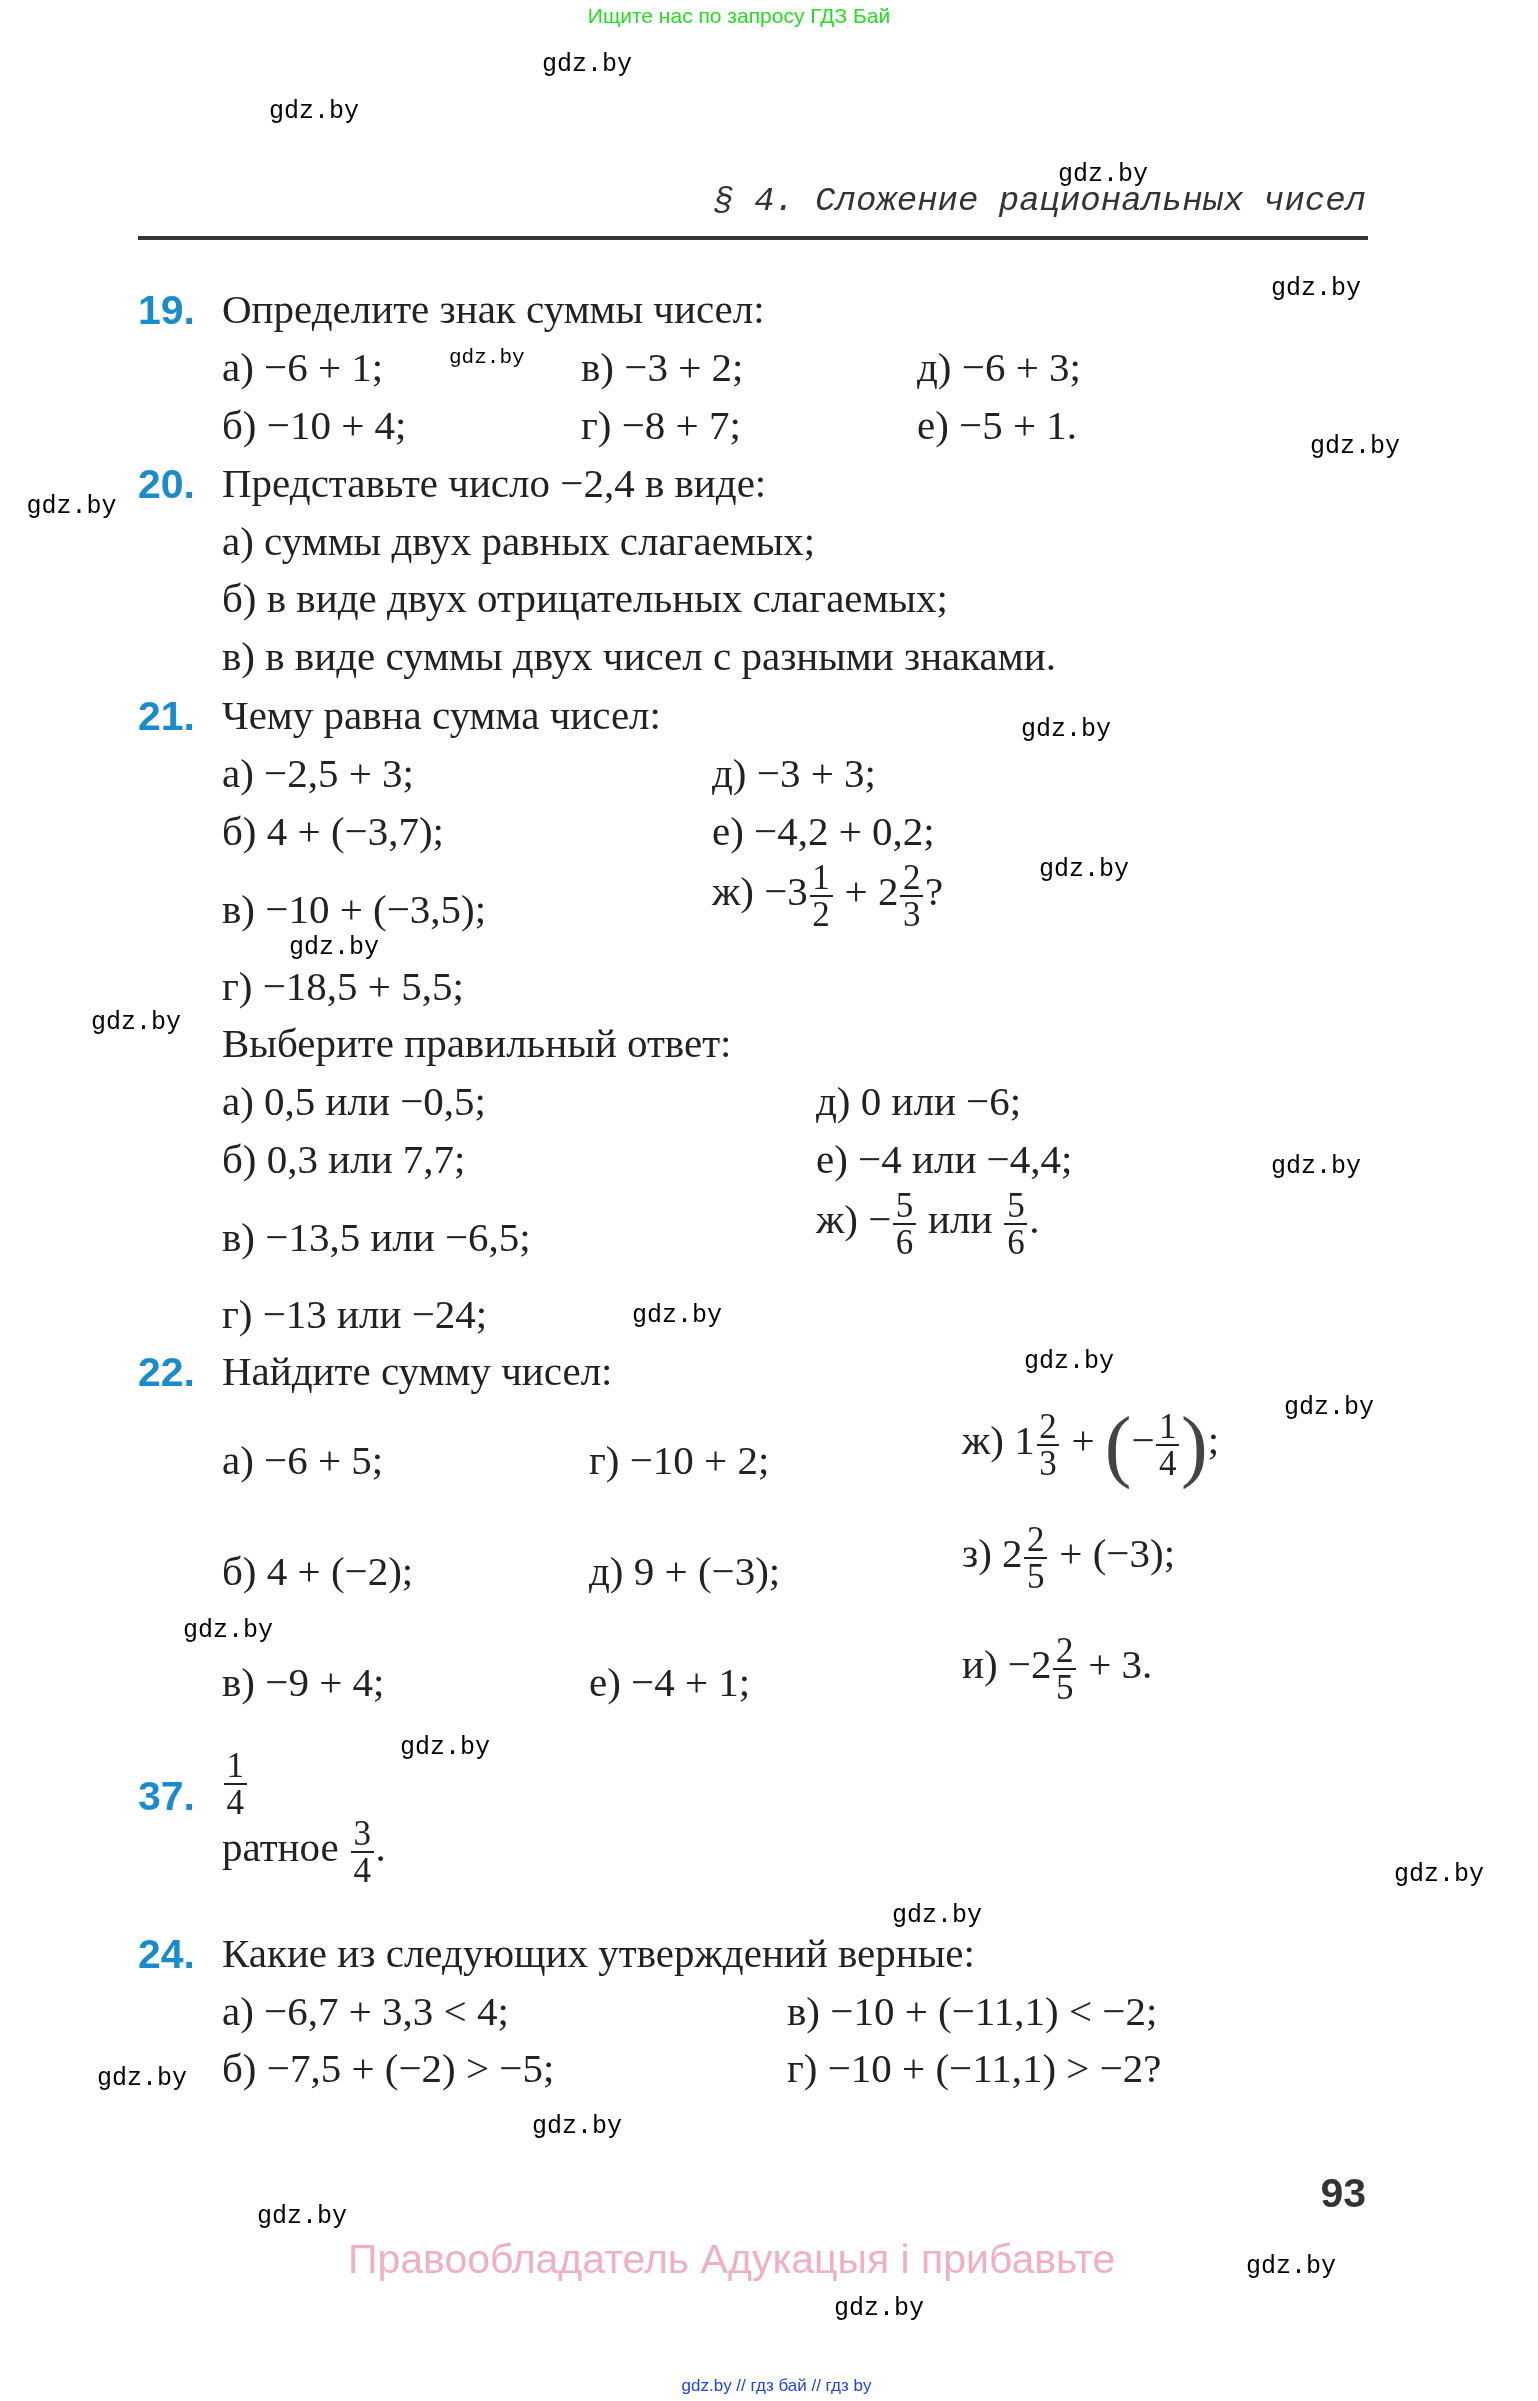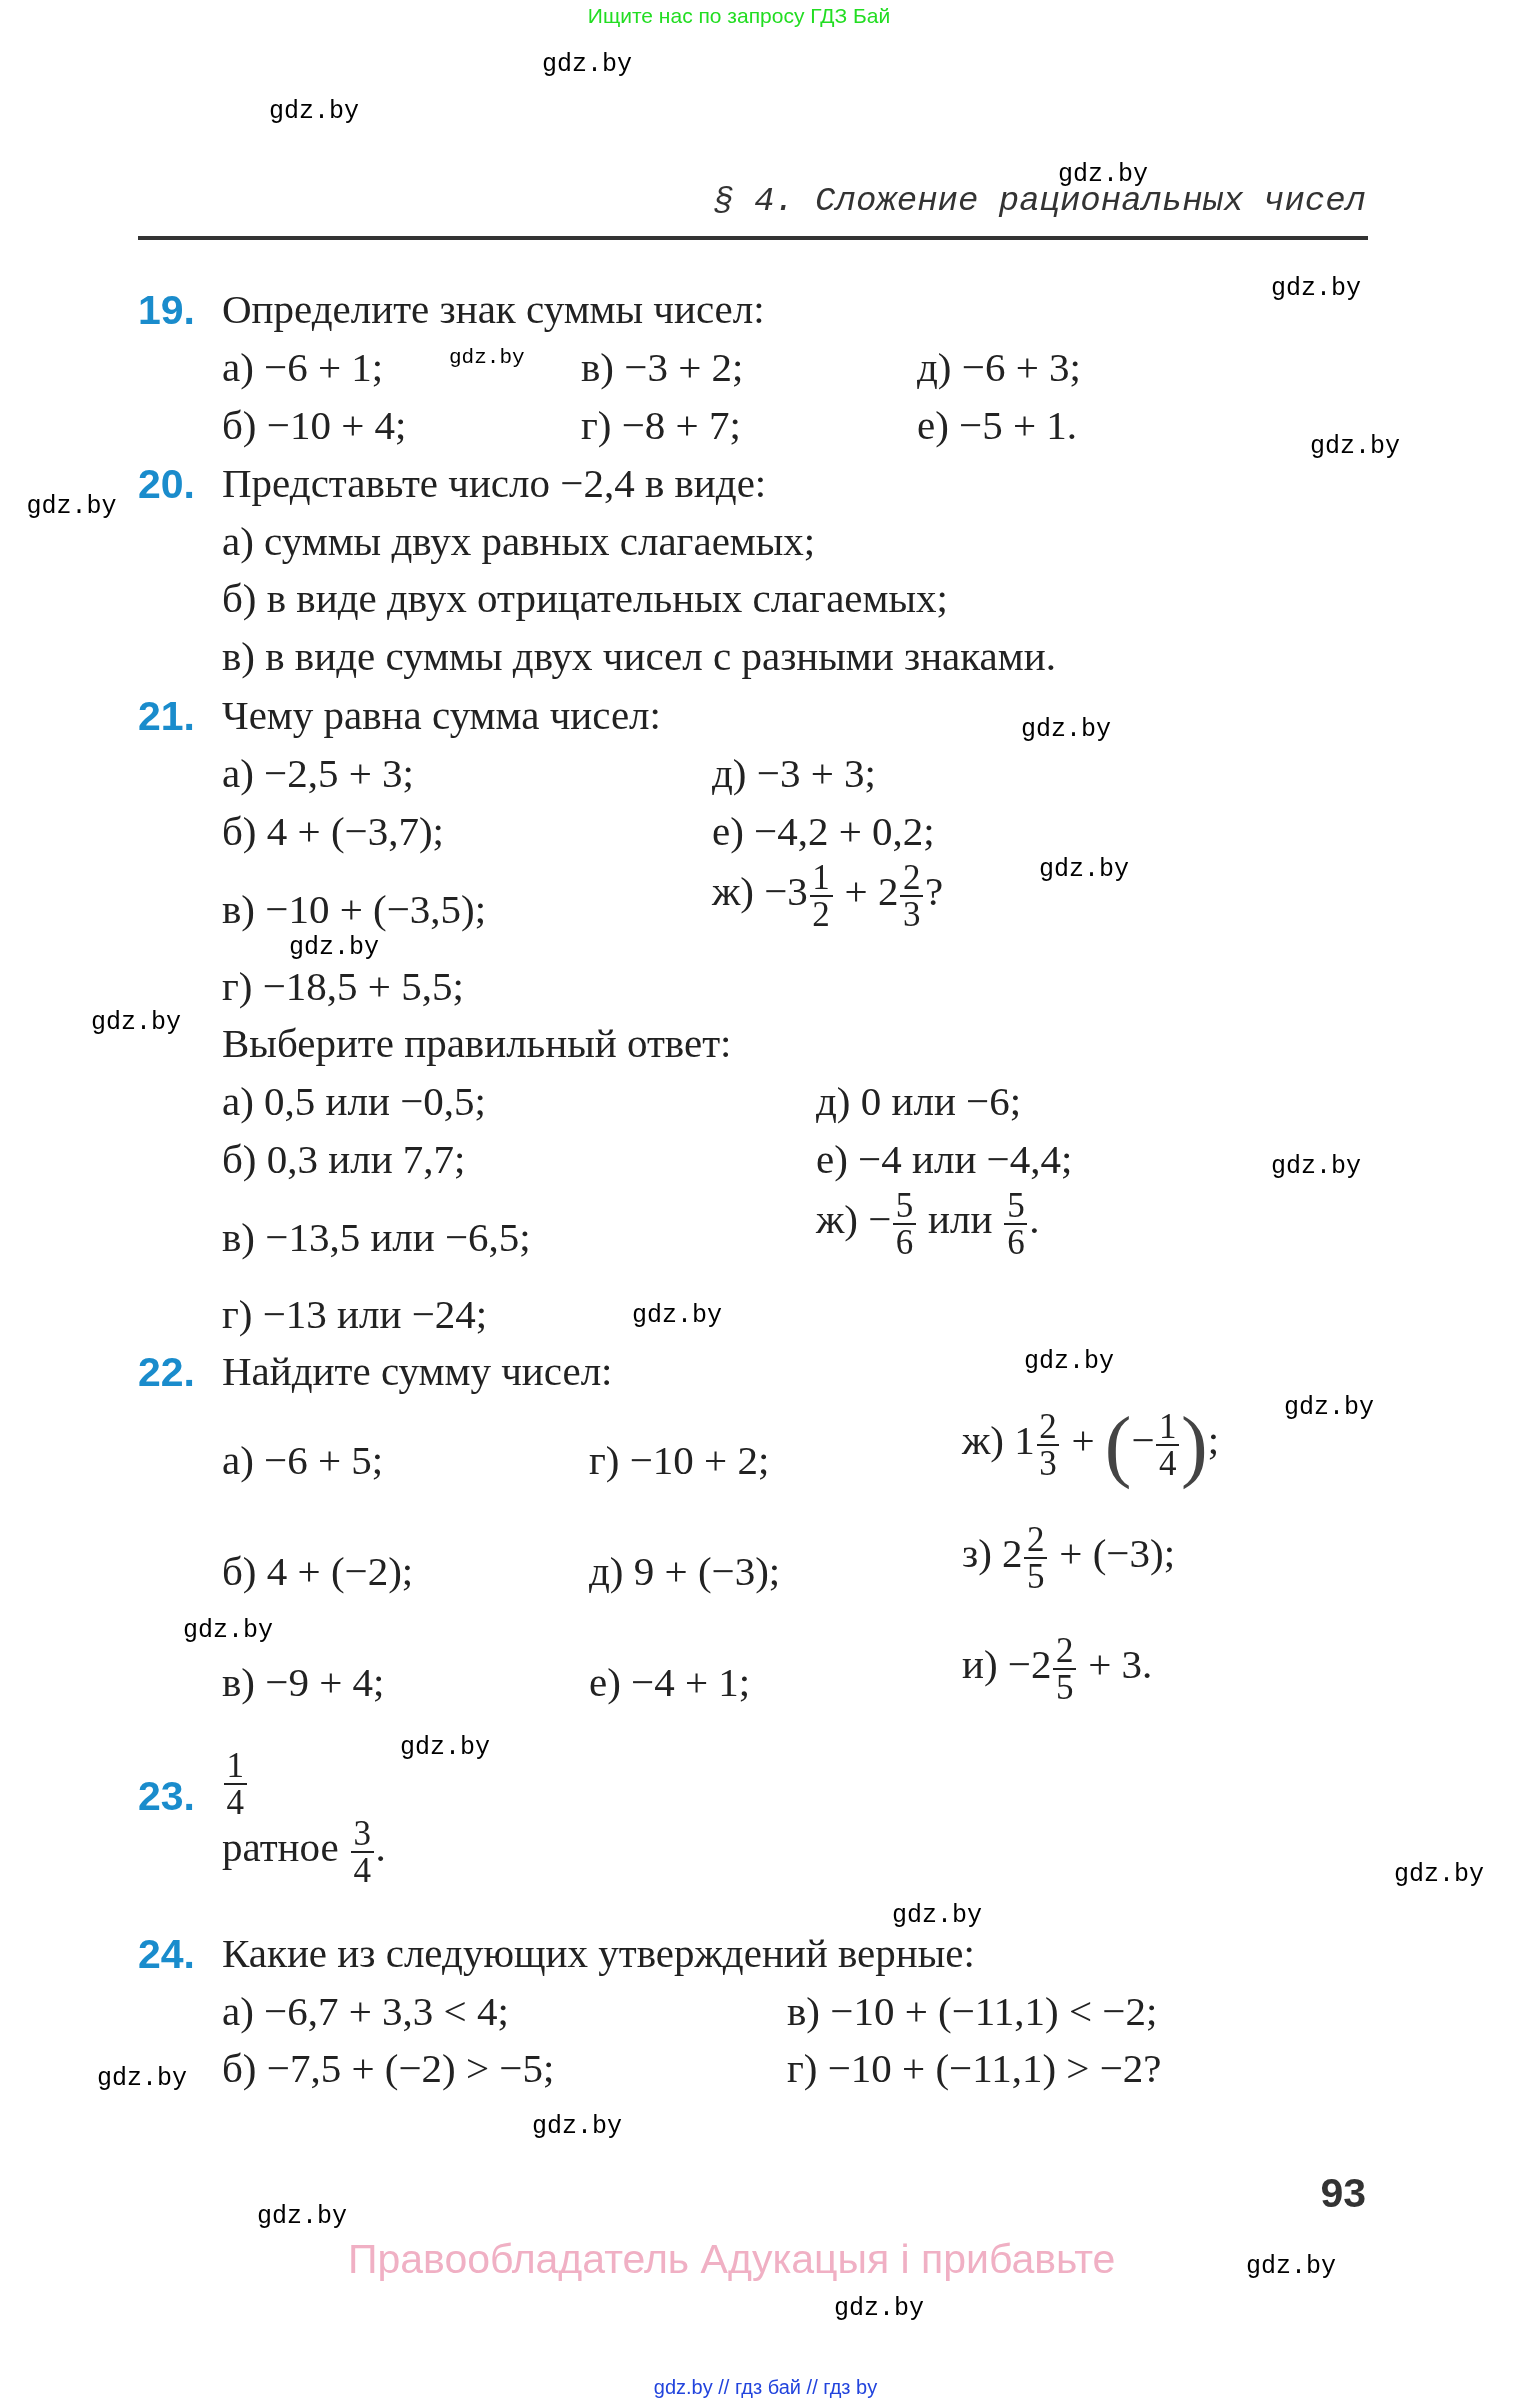--- a/index.html
+++ b/index.html
@@ -17,22 +17,22 @@
   .txt { font-size:41px; font-family:"Liberation Serif","DejaVu Serif",serif; color:#222; }
   .frac { display:inline-flex; flex-direction:column; align-items:center;
           vertical-align:middle; font-size:35px; line-height:1.0; margin:0 1.8px; }
   .frac .n { border-bottom:2.7px solid #222; padding:0 2.7px; }
   .frac .d { padding:0 2.7px; }
   .paren-big { font-size:80px; font-weight:100; vertical-align:middle; color:#444; line-height:1; }
   .page-num { font-family:"Liberation Sans",sans-serif; font-weight:bold; font-size:41px;
               color:#333; right:173px; top:2170px; }
   .rights { font-family:"Liberation Sans",sans-serif; font-size:41px; color:#f0b0c4;
             left:348px; top:2236px; }
-  .footer-links { font-family:"Liberation Sans",sans-serif; font-size:20px; color:#2244dd;
-                  left:5px; width:1521px; text-align:center; top:2376px; }
+  .footer-links { font-family:"Liberation Sans",sans-serif; font-size:17px; color:#2244dd;
+                  left:16px; width:1521px; text-align:center; top:2376px; }
 </style>
 </head>
 <body>
 
 <div class="abs top-note">Ищите нас по запросу ГДЗ Бай</div>
 
 <div class="abs wm" style="left:542px;top:50px">gdz.by</div>
 <div class="abs wm" style="left:269px;top:97px">gdz.by</div>
 <div class="abs wm" style="left:1058px;top:160px">gdz.by</div>
 <div class="abs wm" style="left:1271px;top:274px">gdz.by</div>
@@ -132,21 +132,21 @@
 </div>
 <div class="abs txt" style="left:222px;top:1658px">в) −9 + 4;</div>
 <div class="abs txt" style="left:589px;top:1658px">е) −4 + 1;</div>
 <div class="abs txt" style="left:962px;top:1633px">
   <span>и) −2</span><span class="frac">
       <span class="n">2</span>
       <span class="d">5</span>
     </span><span> + 3.</span>
 </div>
 
-<div class="abs num" style="left:138px;top:1773px">23.</div>
+<div class="abs num" style="left:138px;top:1773px">37.</div>
 <div class="abs txt" style="left:222px;top:1748px">
   <span class="frac">
       <span class="n">1</span>
       <span class="d">4</span>
     </span>
 </div>
 <div class="abs txt" style="left:222px;top:1816px">
   <span>ратное </span><span class="frac">
       <span class="n">3</span>
       <span class="d">4</span>

